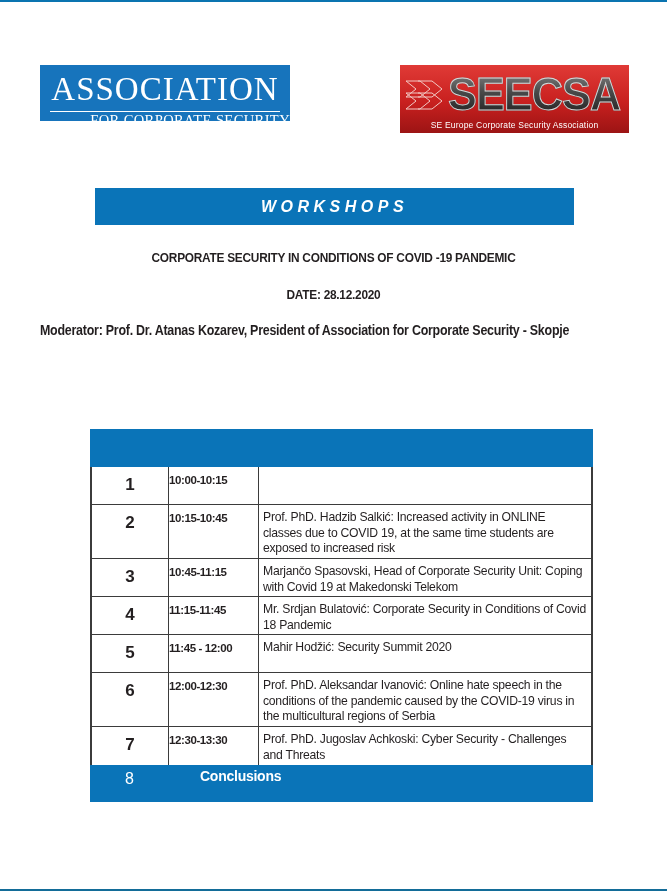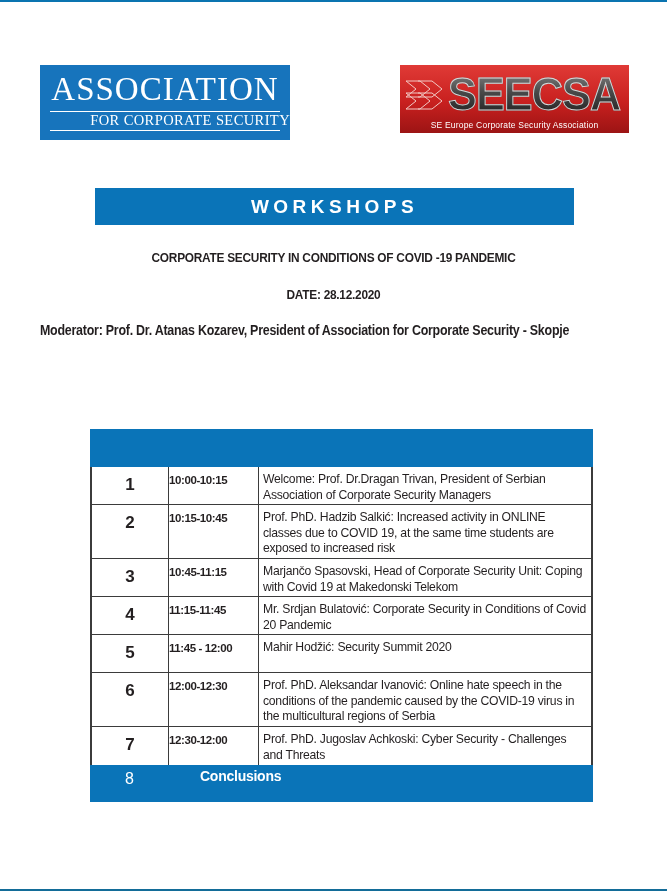--- a/index.html
+++ b/index.html
@@ -3,21 +3,21 @@
 <meta charset="utf-8">
 <style>
   * { box-sizing: border-box; margin: 0; padding: 0; }
   html, body { width: 667px; height: 892px; background: #ffffff; overflow: hidden; }
   body { position: relative; font-family: "Liberation Sans", "DejaVu Sans", sans-serif; color: #231f20; }
 
   .top-rule { position: absolute; left: 0; top: 0; width: 667px; height: 2px; background: #0a74b0; }
   .bottom-rule { position: absolute; left: 0; top: 889px; width: 667px; height: 2px; background: #136c98; }
 
   
-  .logo-acs { position: absolute; left: 40px; top: 65px; width: 250px; height: 75px; background: #1774bc; }
+  .logo-acs { position: absolute; left: 40px; top: 65px; width: 250px; height: 56px; background: #1774bc; }
   .logo-acs .big { position: absolute; left: 0; width: 100%; top: 6px; text-align: center; color: #fff;
     font-family: "Liberation Serif", "DejaVu Serif", serif; font-size: 33px; letter-spacing: 1px; line-height: 36px; }
   .logo-acs .rule1 { position: absolute; left: 10px; right: 10px; top: 46px; height: 1px; background: #fff; }
   .logo-acs .small { position: absolute; left: 0; width: 100%; top: 47px; text-align: right; color: #fff;
     font-family: "Liberation Serif", "DejaVu Serif", serif; font-size: 14.5px; letter-spacing: 0.4px; line-height: 17px; }
   .logo-acs .rule2 { position: absolute; left: 10px; right: 10px; top: 65px; height: 1px; background: #fff; }
 
   
   .logo-seecsa { position: absolute; left: 400px; top: 65px; width: 229px; height: 68px;
     background: linear-gradient(180deg, #e03a36 0%, #c8201f 55%, #9c1414 100%); overflow: hidden; }
@@ -25,21 +25,21 @@
   .logo-seecsa .word { position: absolute; left: 48px; top: 3px; font-family: "Liberation Sans", sans-serif; font-weight: bold;
     font-size: 47px; line-height: 52px; letter-spacing: -1px; color: #3a3a3a;
     background: linear-gradient(180deg, #8a8a8a 0%, #4a4a4a 45%, #1a1a1a 100%); -webkit-background-clip: text; background-clip: text;
     -webkit-text-fill-color: transparent; -webkit-text-stroke: 1px #d8d8d8; transform: scaleX(0.92); transform-origin: left top; }
   .logo-seecsa .tag { position: absolute; left: 0; width: 100%; top: 55px; text-align: center; color: #fff;
     font-size: 8.5px; line-height: 11px; letter-spacing: 0.2px; }
 
   
   .banner { position: absolute; left: 95px; top: 188px; width: 479px; height: 37px; background: #0a74b8;
     display: flex; align-items: center; justify-content: center; }
-  .banner span { color: #fff; font-weight: bold; font-size: 19px; letter-spacing: 4.5px; }
+  .banner span { color: #fff; font-weight: bold; font-size: 16px; letter-spacing: 4.5px; font-style: italic; }
 
   .title { position: absolute; left: 0; width: 667px; top: 250px; text-align: center; font-weight: bold; font-size: 13.5px;
     letter-spacing: -0.3px; transform: scaleX(0.88); }
   .date { position: absolute; left: 0; width: 667px; top: 287px; text-align: center; font-weight: bold; font-size: 13.5px;
     letter-spacing: -0.3px; transform: scaleX(0.88); }
   .moderator { position: absolute; left: 40px; top: 321px; white-space: nowrap; font-weight: bold; font-size: 15px;
     letter-spacing: -0.3px; transform: scaleX(0.83); transform-origin: left top; }
 
   
   .agenda { position: absolute; left: 90px; top: 429px; width: 503px; }
@@ -83,50 +83,49 @@
 <div class="title">CORPORATE SECURITY IN CONDITIONS OF COVID -19 PANDEMIC</div>
 <div class="date">DATE: 28.12.2020</div>
 <div class="moderator">Moderator: Prof. Dr. Atanas Kozarev, President of Association for Corporate Security - Skopje</div>
 
 <div class="agenda">
   <div class="head"></div>
 
   <div class="row" style="height:38px">
     <div class="c-num">1</div>
     <div class="c-time">10:00-10:15</div>
-    <div class="c-desc">Welcome: Prof. Dr.Dragan Trivan, President of Serbian Association of Corporate Security Managers</div>
   </div>
   <div class="row" style="height:54px">
     <div class="c-num">2</div>
     <div class="c-time">10:15-10:45</div>
     <div class="c-desc">Prof. PhD. Hadzib Salkić: Increased activity in ONLINE classes due to COVID 19, at the same time students are exposed to increased risk</div>
   </div>
   <div class="row" style="height:38px">
     <div class="c-num">3</div>
     <div class="c-time">10:45-11:15</div>
     <div class="c-desc">Marjančo Spasovski, Head of Corporate Security Unit: Coping with Covid 19 at Makedonski Telekom</div>
   </div>
   <div class="row" style="height:38px">
     <div class="c-num">4</div>
     <div class="c-time">11:15-11:45</div>
-    <div class="c-desc">Mr. Srdjan Bulatović: Corporate Security in Conditions of Covid 20 Pandemic</div>
+    <div class="c-desc">Mr. Srdjan Bulatović: Corporate Security in Conditions of Covid 18 Pandemic</div>
   </div>
   <div class="row" style="height:38px">
     <div class="c-num">5</div>
     <div class="c-time">11:45 - 12:00</div>
     <div class="c-desc">Mahir Hodžić: Security Summit 2020</div>
   </div>
   <div class="row" style="height:54px">
     <div class="c-num">6</div>
     <div class="c-time">12:00-12:30</div>
     <div class="c-desc">Prof. PhD. Aleksandar Ivanović: Online hate speech in the conditions of the pandemic caused by the COVID-19 virus in the multicultural regions of Serbia</div>
   </div>
   <div class="row" style="height:38px; border-bottom:none">
     <div class="c-num">7</div>
-    <div class="c-time">12:30-12:00</div>
+    <div class="c-time">12:30-13:30</div>
     <div class="c-desc">Prof. PhD. Jugoslav Achkoski: Cyber Security - Challenges and Threats</div>
   </div>
   <div class="row last">
     <div class="c-num">8</div>
     <div class="c-desc">Conclusions</div>
   </div>
 </div>
 
 <div class="bottom-rule"></div>
 

